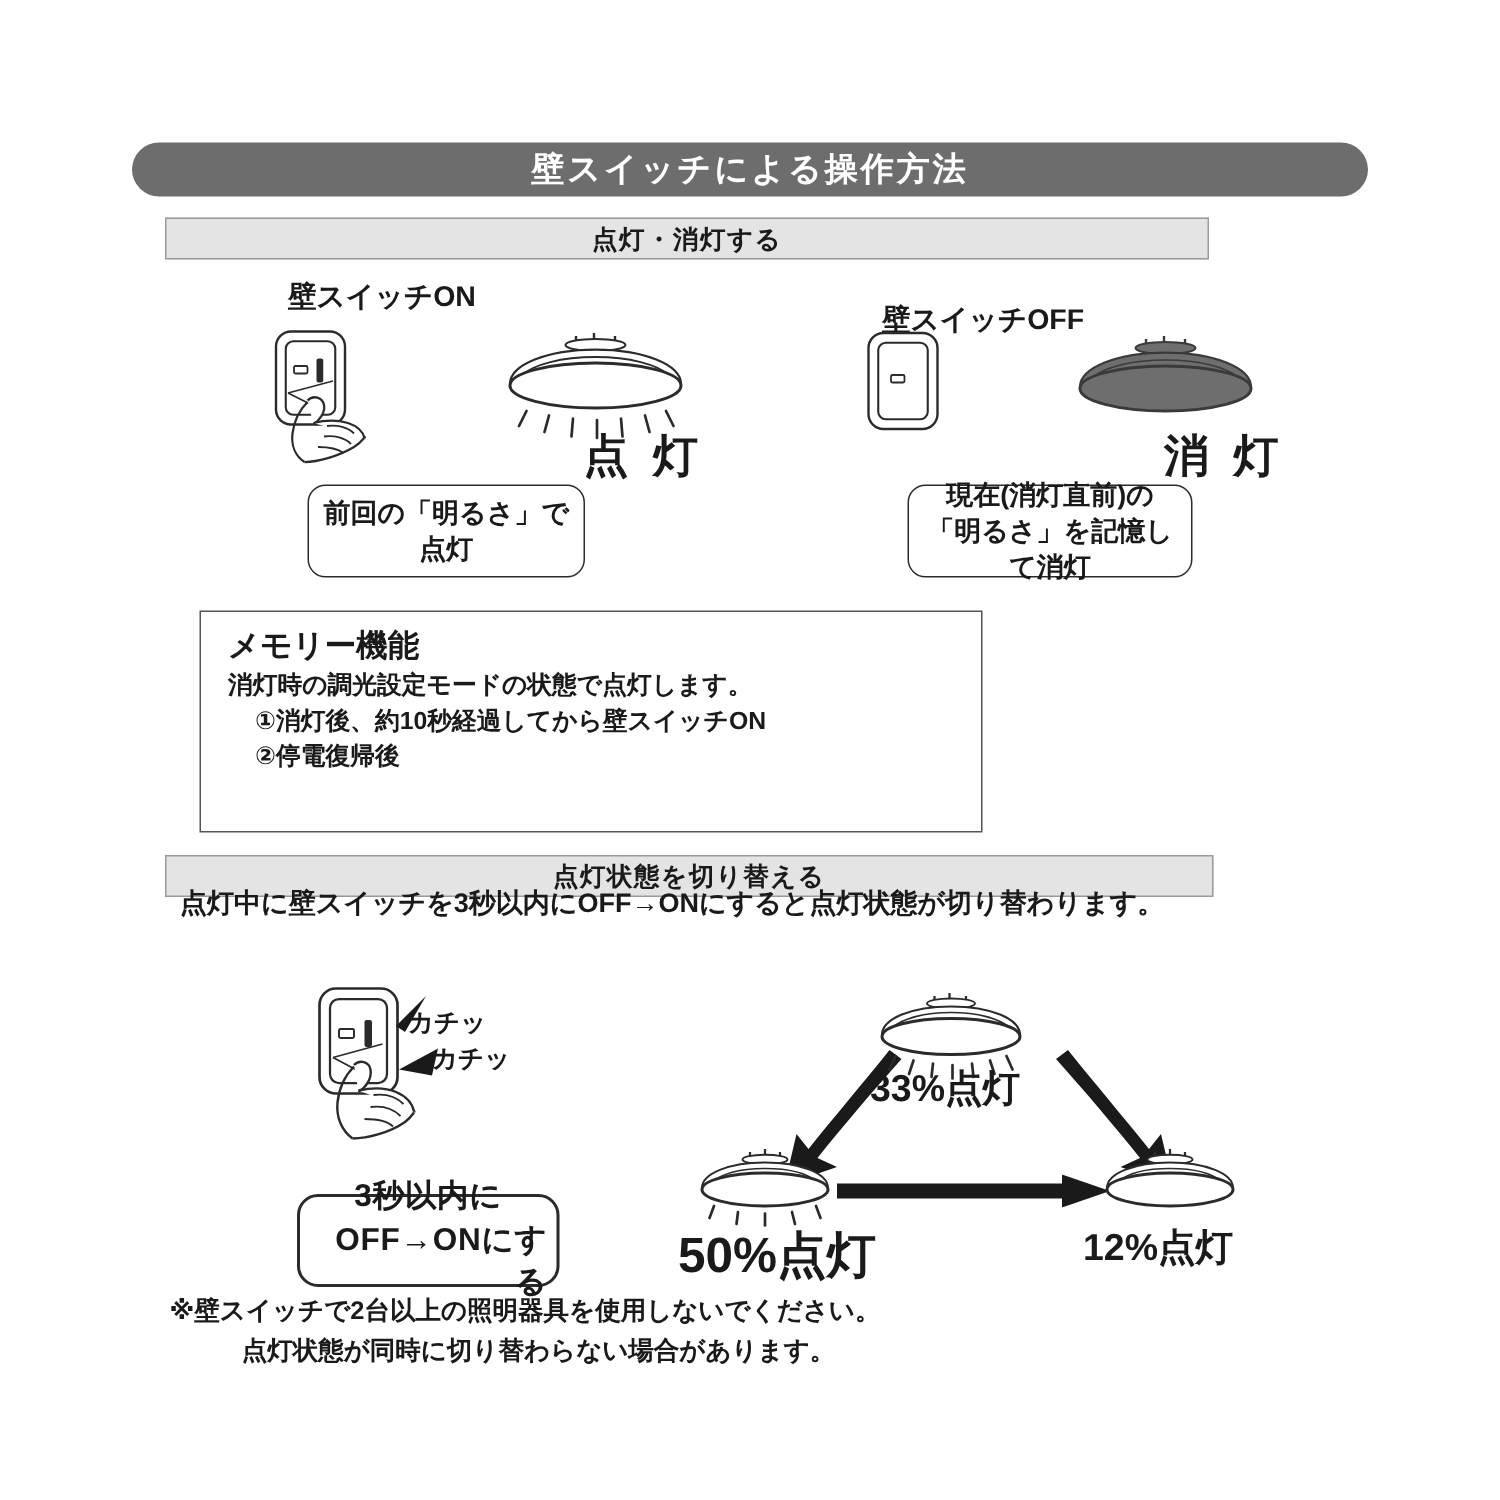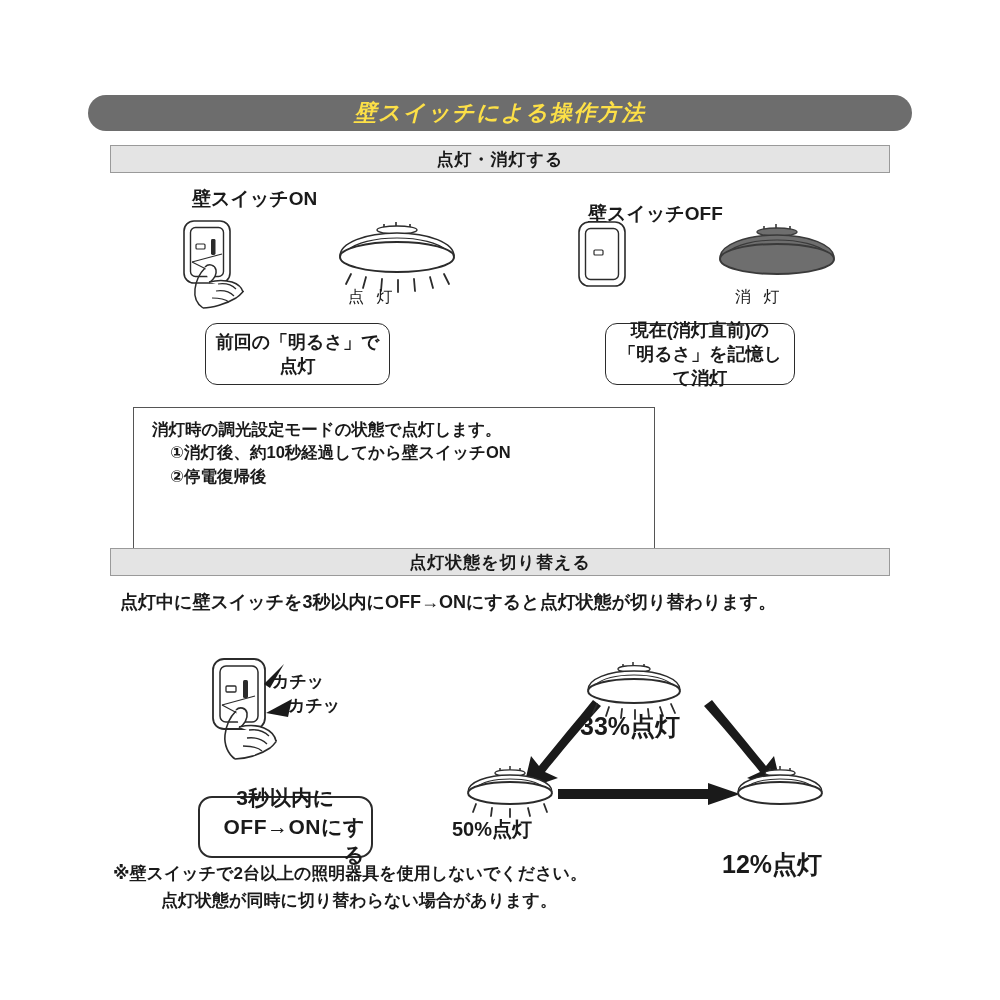--- a/index.html
+++ b/index.html
@@ -27,64 +27,64 @@
     top: 95px;
     width: 824px;
     height: 36px;
     background: #6d6d6d;
     border-radius: 18px;
     display: flex;
     align-items: center;
     justify-content: center;
   }
   .main-header-text {
-    color: #fde047;
+    color: #ffffff;
     font-size: 22px;
     font-weight: bold;
     letter-spacing: 2px;
     line-height: 1;
-    font-style: italic;
   }
 
   
   .sub-header {
     position: absolute;
     height: 28px;
     background: #e4e4e4;
     border: 1px solid #9a9a9a;
     box-sizing: border-box;
     display: flex;
     align-items: center;
     justify-content: center;
   }
   .sub-header-text {
     font-size: 17px;
     font-weight: bold;
     letter-spacing: 1px;
     color: #1a1a1a;
     line-height: 1;
   }
-  #subhdr1 { left: 110px; top: 145px; width: 780px; }
-  #subhdr2 { left: 110px; top: 548px; width: 780px; }
+  #subhdr1 { left: 110px; top: 145px; width: 696px; }
+  #subhdr2 { left: 110px; top: 570px; width: 699px; }
 
   
   .label {
     position: absolute;
     font-size: 19px;
     font-weight: bold;
     white-space: nowrap;
     line-height: 1.15;
   }
   .label-big {
     position: absolute;
-    font-size: 16px;
-    font-weight: normal;
+    font-size: 30px;
+    font-weight: bold;
     white-space: nowrap;
     letter-spacing: 4px;
     line-height: 1.15;
+    margin-left: 41px;
   }
 
   
   .callout {
     position: absolute;
     border: 1.6px solid #2b2b2b;
     border-radius: 12px;
     background: #ffffff;
     box-sizing: border-box;
     display: flex;
@@ -244,20 +244,21 @@
   </div>
 
   <div class="label-big" style="left:735px; top:288px;">消 灯</div>
 
   <div class="callout" style="left:605px; top:323px; width:190px; height:62px;text-align:center;">
     <span>現在(消灯直前)の</span>
     <span>「明るさ」を記憶して消灯</span>
   </div>
 
   <div class="memory-box">
+    <div class="memory-title">メモリー機能</div>
     <div class="memory-body">消灯時の調光設定モードの状態で点灯します。</div>
     <div class="memory-item">①消灯後、約10秒経過してから壁スイッチON</div>
     <div class="memory-item">②停電復帰後</div>
   </div>
 
   <div class="sub-header" id="subhdr2">
     <span class="sub-header-text">点灯状態を切り替える</span>
   </div>
 
   <div class="para" style="left:120px; top:589px;">点灯中に壁スイッチを3秒以内にOFF→ONにすると点灯状態が切り替わります。</div>
@@ -347,31 +348,31 @@
       <ellipse cx="58" cy="30" rx="42" ry="11" stroke="#2b2b2b" stroke-width="2" fill="#ffffff"></ellipse>
       <g stroke="#2b2b2b" stroke-width="1.8" stroke-linecap="round">
         <path d="M24 41 L21 49"></path>
         <path d="M40 45 L39 53"></path>
         <path d="M58 46 L58 54"></path>
         <path d="M76 45 L78 53"></path>
         <path d="M92 41 L95 49"></path>
       </g>
     </svg>
   </div>
-  <div class="label" style="left:452px; top:818px; font-size:20px; font-weight:bold;">50%点灯</div>
+  <div class="label" style="left:452px; top:818px; font-size:33px; font-weight:bold;">50%点灯</div>
 
   <div class="fig" style="left:722px; top:763px;">
     <svg width="118" height="52" viewBox="0 0 118 52" fill="none">
       <path d="M48 5 L48 9 M58 3 L58 8 M68 5 L68 9" stroke="#2b2b2b" stroke-width="1.5"></path>
       <ellipse cx="58" cy="10" rx="15" ry="3.2" stroke="#2b2b2b" stroke-width="1.3" fill="#ffffff"></ellipse>
       <path d="M16 29 C16 19 35 12 58 12 C81 12 100 19 100 29" stroke="#2b2b2b" stroke-width="1.4" fill="#ffffff"></path>
       <path d="M23 25 C30 19 42 16 58 16 C74 16 86 19 93 25" stroke="#2b2b2b" stroke-width="1.1" fill="none"></path>
       <ellipse cx="58" cy="30" rx="42" ry="11" stroke="#2b2b2b" stroke-width="2" fill="#ffffff"></ellipse>
     </svg>
   </div>
-  <div class="label" style="left:722px; top:818px; font-size:25px; font-weight:bold;margin-top:32px;">12%点灯</div>
+  <div class="label" style="left:722px; top:818px; font-size:25px; font-weight:bold;">12%点灯</div>
 
   <div class="footnote">
     <div>※壁スイッチで2台以上の照明器具を使用しないでください。</div>
     <div class="footnote-line2">点灯状態が同時に切り替わらない場合があります。</div>
   </div>
 
 </div>
 
 </body></html>

